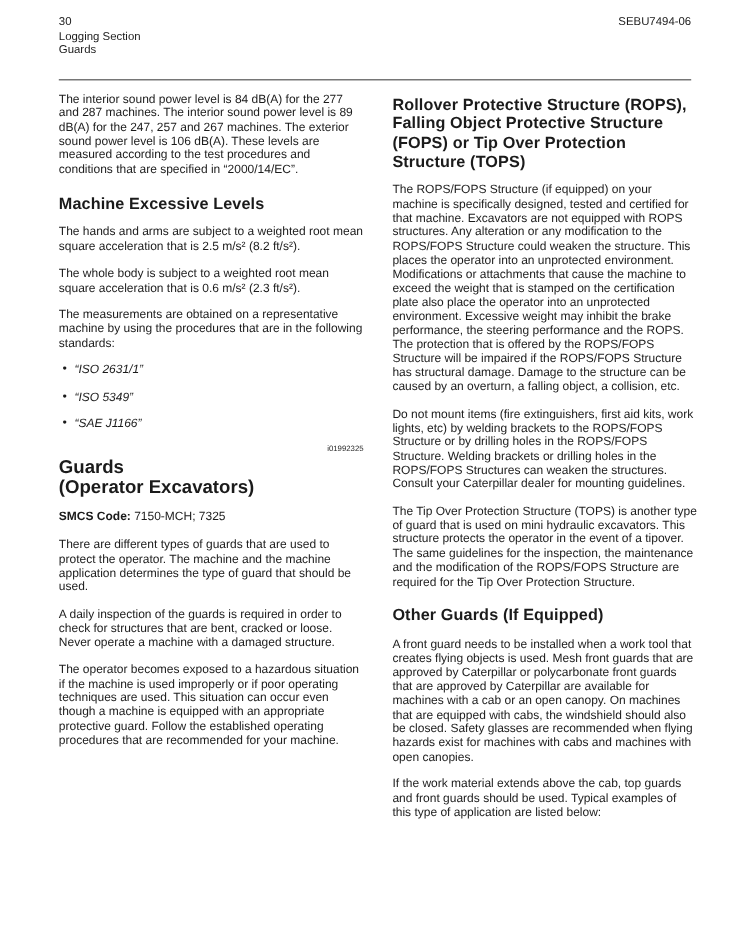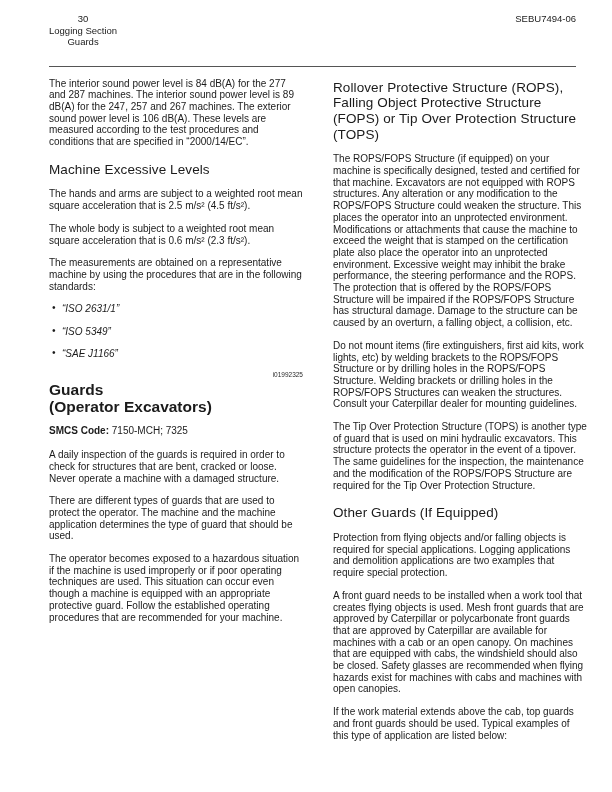--- a/index.html
+++ b/index.html
@@ -18,45 +18,45 @@
     padding: 13px 36px 0 49px;
     overflow: hidden;
   }
   .hdr {
     display: flex;
     justify-content: space-between;
     align-items: flex-start;
     font-size: 9.5px;
     line-height: 11.5px;
   }
-  .hdr-left div { white-space: nowrap; text-align: center; }
+  .hdr-left div { white-space: nowrap; }
   .hdr-rule {
     border: none;
     border-top: 1.3px solid #555;
     margin: 18px 0 0 0;
   }
   .cols {
     display: flex;
-    gap: 30px;
+    gap: 24px;
     margin-top: 11px;
   }
   .col {
     width: 254px;
     flex: 0 0 254px;
   }
   p.body {
     font-size: 10px;
     line-height: 11.7px;
     margin: 0 0 11px 0;
     text-align: left;
   }
   h2.sec {
     font-size: 13.5px;
     line-height: 15.7px;
-    font-weight: normal;
+    font-weight: bold;
     margin: 14px 0 11px 0;
     letter-spacing: 0.1px;
   }
   h2.sec.first { margin-top: 2px; }
   h1.article {
     font-size: 15.5px;
     line-height: 16.5px;
     font-weight: bold;
     margin: 3px 0 10px 0;
   }
@@ -108,55 +108,54 @@
 
   <hr class="hdr-rule">
 
   <div class="cols">
 
     <div class="col">
       <p class="body">The interior sound power level is 84 dB(A) for the 277 and 287 machines. The interior sound power level is 89 dB(A) for the 247, 257 and 267 machines. The exterior sound power level is 106 dB(A). These levels are measured according to the test procedures and conditions that are specified in “2000/14/EC”.</p>
 
       <h2 class="sec">Machine Excessive Levels</h2>
 
-      <p class="body">The hands and arms are subject to a weighted root mean square acceleration that is 2.5 m/s² (4.5 ft/s²).</p>
+      <p class="body">The hands and arms are subject to a weighted root mean square acceleration that is 2.5 m/s² (8.2 ft/s²).</p>
       <p class="body">The whole body is subject to a weighted root mean square acceleration that is 0.6 m/s² (2.3 ft/s²).</p>
       <p class="body">The measurements are obtained on a representative machine by using the procedures that are in the following standards:</p>
 
       <ul class="std-list">
         <li>“ISO 2631/1”</li>
         <li>“ISO 5349”</li>
         <li>“SAE J1166”</li>
       </ul>
 
       <div class="ref-id">i01992325</div>
 
       <h1 class="article">
         <span>Guards</span><br>
         <span>(Operator Excavators)</span>
       </h1>
 
       <div class="smcs">
         <span class="lbl">SMCS Code:</span><span> 7150-MCH; 7325</span>
       </div>
 
+      <p class="body">There are different types of guards that are used to protect the operator. The machine and the machine application determines the type of guard that should be used.</p>
       <p class="body">A daily inspection of the guards is required in order to check for structures that are bent, cracked or loose. Never operate a machine with a damaged structure.</p>
-      <p class="body">There are different types of guards that are used to protect the operator. The machine and the machine application determines the type of guard that should be used.</p>
       <p class="body">The operator becomes exposed to a hazardous situation if the machine is used improperly or if poor operating techniques are used. This situation can occur even though a machine is equipped with an appropriate protective guard. Follow the established operating procedures that are recommended for your machine.</p>
     </div>
 
     <div class="col">
       <h2 class="sec first">Rollover Protective Structure (ROPS), Falling Object Protective Structure (FOPS) or Tip Over Protection Structure (TOPS)</h2>
 
       <p class="body">The ROPS/FOPS Structure (if equipped) on your machine is specifically designed, tested and certified for that machine. Excavators are not equipped with ROPS structures. Any alteration or any modification to the ROPS/FOPS Structure could weaken the structure. This places the operator into an unprotected environment. Modifications or attachments that cause the machine to exceed the weight that is stamped on the certification plate also place the operator into an unprotected environment. Excessive weight may inhibit the brake performance, the steering performance and the ROPS. The protection that is offered by the ROPS/FOPS Structure will be impaired if the ROPS/FOPS Structure has structural damage. Damage to the structure can be caused by an overturn, a falling object, a collision, etc.</p>
       <p class="body">Do not mount items (fire extinguishers, first aid kits, work lights, etc) by welding brackets to the ROPS/FOPS Structure or by drilling holes in the ROPS/FOPS Structure. Welding brackets or drilling holes in the ROPS/FOPS Structures can weaken the structures. Consult your Caterpillar dealer for mounting guidelines.</p>
       <p class="body">The Tip Over Protection Structure (TOPS) is another type of guard that is used on mini hydraulic excavators. This structure protects the operator in the event of a tipover. The same guidelines for the inspection, the maintenance and the modification of the ROPS/FOPS Structure are required for the Tip Over Protection Structure.</p>
 
       <h2 class="sec">Other Guards (If Equipped)</h2>
 
-      <p class="body">Protection from flying objects and/or falling objects is required for special applications. Logging applications and demolition applications are two examples that require special protection.</p>
       <p class="body">A front guard needs to be installed when a work tool that creates flying objects is used. Mesh front guards that are approved by Caterpillar or polycarbonate front guards that are approved by Caterpillar are available for machines with a cab or an open canopy. On machines that are equipped with cabs, the windshield should also be closed. Safety glasses are recommended when flying hazards exist for machines with cabs and machines with open canopies.</p>
       <p class="body">If the work material extends above the cab, top guards and front guards should be used. Typical examples of this type of application are listed below:</p>
     </div>
 
   </div>
 
 </div>
 
 </body></html>

